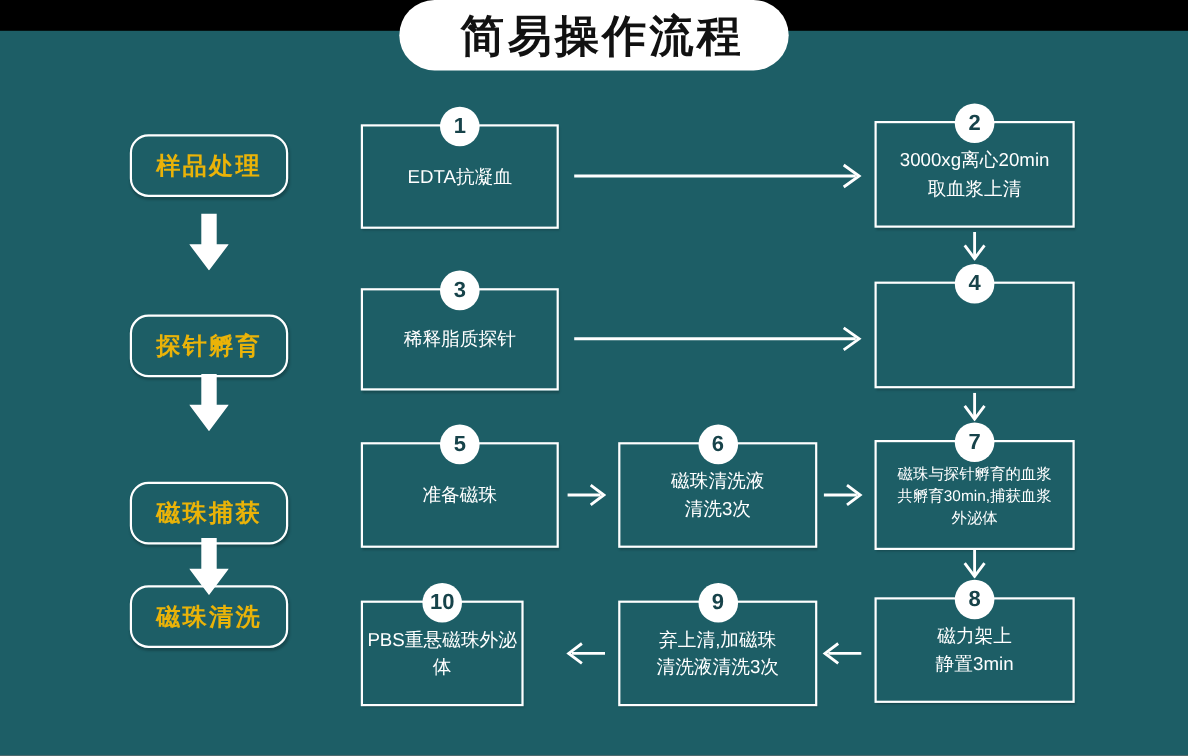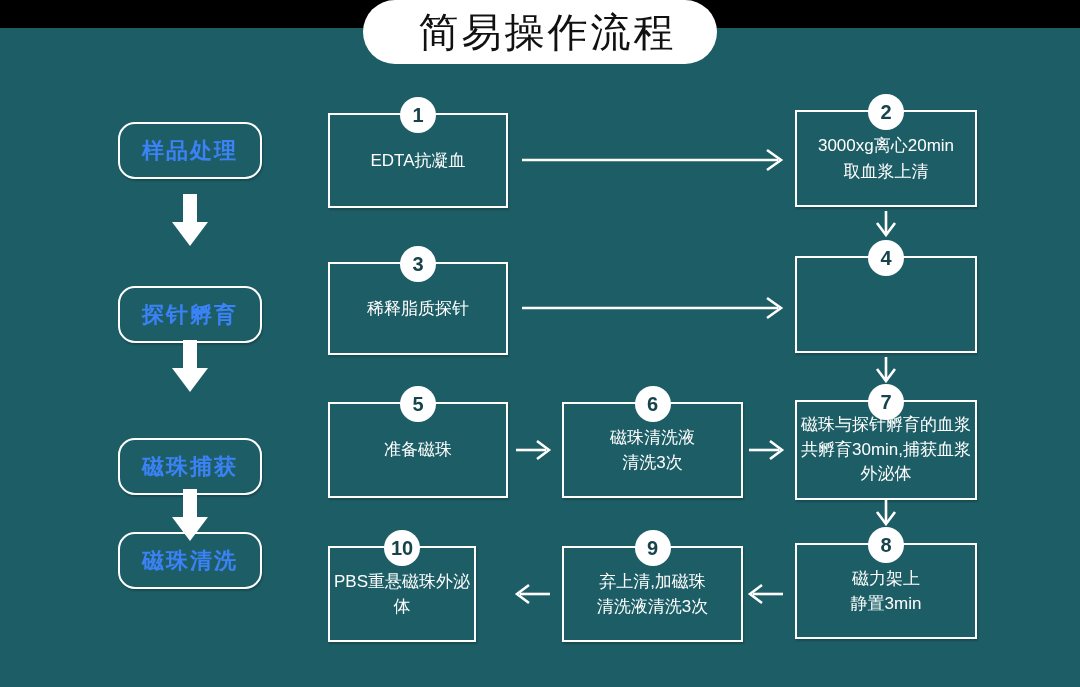--- a/index.html
+++ b/index.html
@@ -12,27 +12,27 @@
     position:absolute;left:0;right:0;top:28px;bottom:0;
     background:var(--background,#1d5e66);
   }
   .title-pill{
     position:absolute;left:50%;top:0;transform:translateX(-50%);
     width:354px;height:64px;border-radius:32px;
     background:var(--title-bg,#ffffff);
     display:flex;align-items:center;justify-content:center;z-index:5;
   }
   .title-pill span{
-    color:var(--title-text,#111111);font-size:40px;font-weight:400;letter-spacing:3px;margin-left:15px;
+    color:var(--title-text,#111111);font-size:40px;font-weight:700;letter-spacing:3px;margin-left:15px;
   }
   .stage{
     position:absolute;left:118px;width:144px;height:57px;box-sizing:border-box;
     border:2.5px solid #ffffff;border-radius:17px;
     display:flex;align-items:center;justify-content:center;
-    color:#3b82f6;font-size:22px;font-weight:700;letter-spacing:2px;
+    color:#eab308;font-size:22px;font-weight:700;letter-spacing:2px;
     box-shadow:1px 2px 2px rgba(0,0,0,0.22);
   }
   .st1{top:122px}.st2{top:286px}.st3{top:438px}.st4{top:532px}
   .block-arrow{position:absolute;left:172px;width:36px;height:52px;}
   .ba1{top:194px}.ba2{top:340px}.ba3{top:489px}
   .step{
     position:absolute;box-sizing:border-box;border:2.5px solid #ffffff;
     display:flex;align-items:center;justify-content:center;text-align:center;
     color:#ffffff;box-shadow:1px 2px 2px rgba(0,0,0,0.22);
   }
@@ -43,21 +43,21 @@
     color:var(--badge-text,#17434a);font-size:20px;font-weight:700;
     display:flex;align-items:center;justify-content:center;z-index:2;
   }
   .s1{left:328px;top:113px;width:180px;height:95px;}
   .s2{left:795px;top:110px;width:182px;height:97px;}
   .s3{left:328px;top:262px;width:180px;height:93px;}
   .s4{left:795px;top:256px;width:182px;height:97px;}
   .s5{left:328px;top:402px;width:180px;height:96px;}
   .s6{left:562px;top:402px;width:181px;height:96px;}
   .s7{left:795px;top:400px;width:182px;height:100px;}
-  .s7 .text{font-size:17px;line-height:1.45;}
+  .s7 .text{font-size:14px;line-height:1.45;}
   .s8{left:795px;top:543px;width:182px;height:96px;}
   .s9{left:562px;top:546px;width:181px;height:96px;}
   .s10{left:328px;top:546px;width:148px;height:96px;}
   .arrow{position:absolute;}
   .arrow svg{display:block;}
   .a12{left:520px;top:148px;}
   .a34{left:520px;top:296px;}
   .a56{left:514px;top:438px;}
   .a67{left:747px;top:438px;}
   .a910{left:512px;top:582px;}

